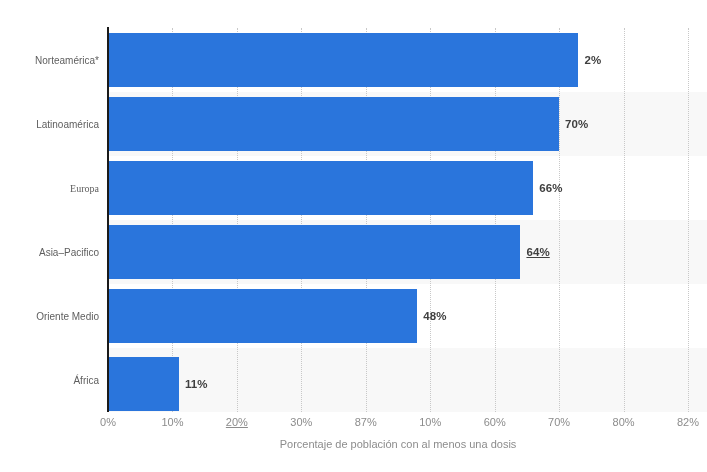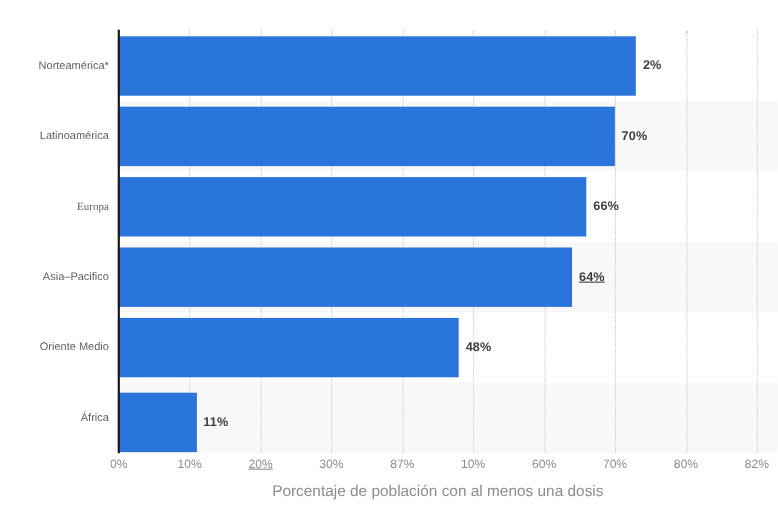--- a/index.html
+++ b/index.html
@@ -123,21 +123,21 @@
     color: #8c8c8c;
     white-space: nowrap;
     transform: translateX(-50%);
   }
   #x-axis-title {
     position: absolute;
     left: 108px;
     top: 438px;
     width: 580px;
     text-align: center;
-    font-size: 14px;
+    font-size: 11px;
     color: #8c8c8c;
     white-space: nowrap;
   }
 </style>
 </head>
 <body>
 
 <div id="chart-figure">
 
   <div id="plot-area">

